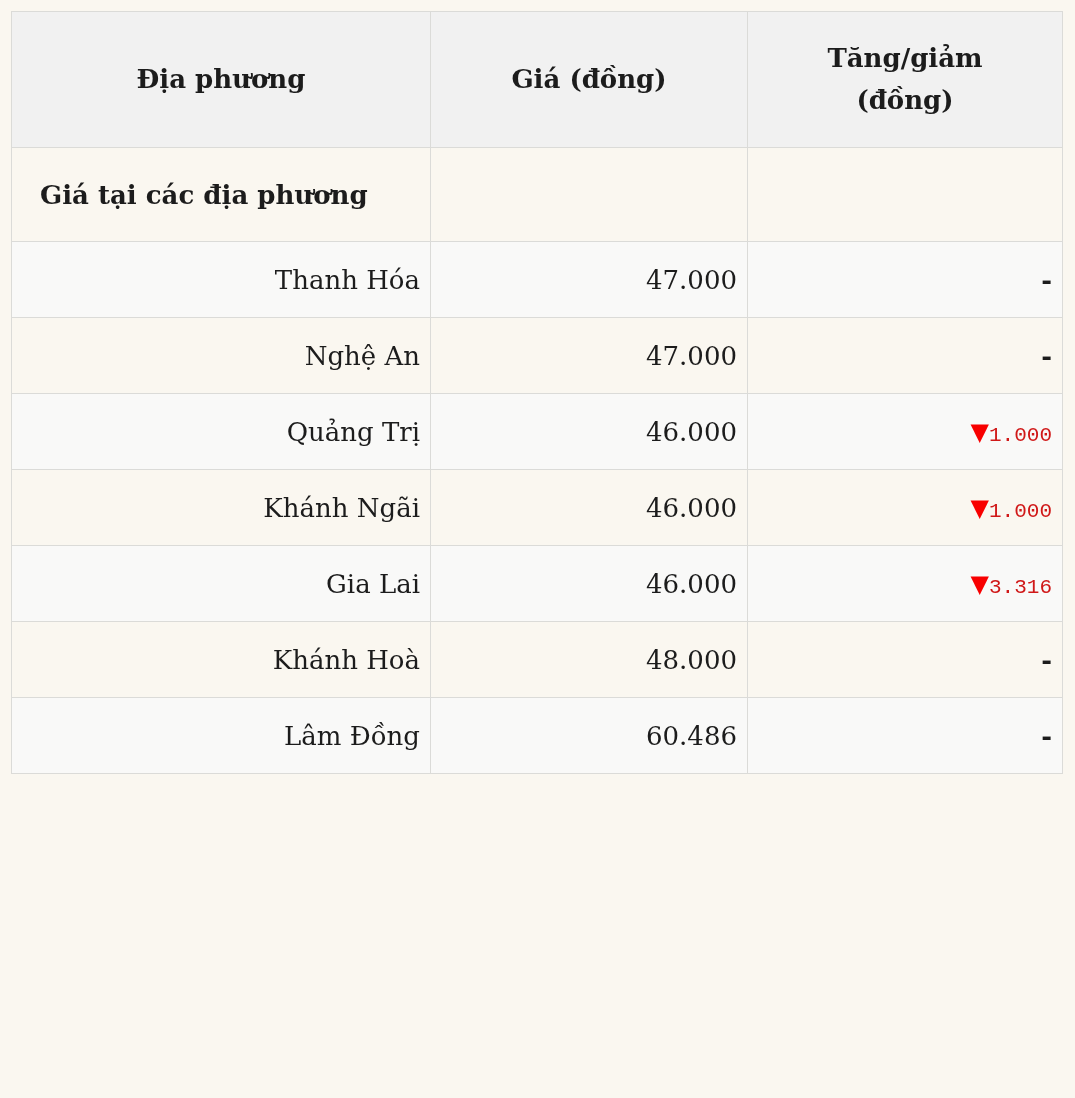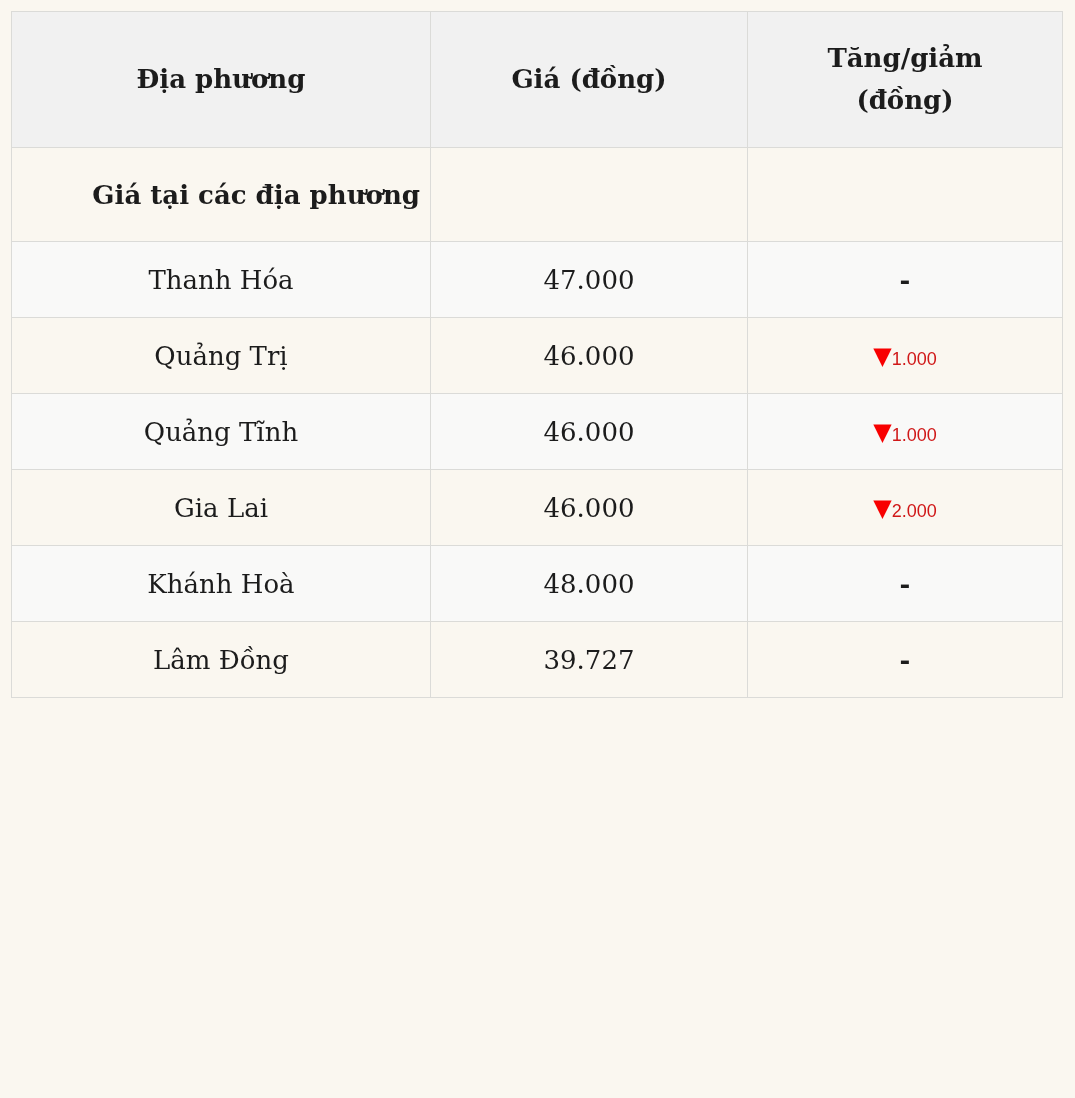--- a/index.html
+++ b/index.html
@@ -26,38 +26,38 @@
   thead th{
     background:var(--header-bg,#F1F1F1);
     height:136px;
     font-size:26px;font-weight:bold;
     text-align:center;vertical-align:middle;
     line-height:1.6;
     padding:4px 10px;
   }
   .hline{display:block;}
   tbody tr:nth-child(even){background:var(--stripe-bg,#F9F9F8);}
-  tbody td{font-size:26px;text-align:center;vertical-align:middle;padding:4px 10px;}
+  tbody td{font-size:26px;text-align:right;vertical-align:middle;padding:4px 10px;}
   tr.section-row td{height:94px;}
   td.section{
-    text-align:right;font-weight:bold;padding-left:28px;
+    text-align:left;font-weight:bold;padding-left:28px;
   }
   tr.data-row td{height:76px;}
   td.change.flat{font-weight:bold;}
   td.change.down{white-space:nowrap;}
   td.change.down .arrow{
     color:var(--down-arrow,#F80000);
     font-family:"DejaVu Sans","Liberation Sans",sans-serif;
     font-size:24px;
     vertical-align:1px;
   }
   td.change.down .val{
     color:var(--down-text,#D01818);
-    font-family:Liberation Sans, sans-serif;
-    font-size:18px;
+    font-family:Liberation Mono, monospace;
+    font-size:21px;
   }
 </style>
 </head>
 <body>
 
 <table class="price-table">
   <colgroup>
     <col class="c-loc">
       <col class="c-price">
       <col class="c-change">
@@ -84,38 +84,43 @@
       <td></td>
       <td></td>
     </tr>
 
     <tr class="data-row">
       <td class="loc">Thanh Hóa</td>
       <td class="price">47.000</td>
       <td class="change flat">-</td>
     </tr>
     <tr class="data-row">
+      <td class="loc">Nghệ An</td>
+      <td class="price">47.000</td>
+      <td class="change flat">-</td>
+    </tr>
+    <tr class="data-row">
       <td class="loc">Quảng Trị</td>
       <td class="price">46.000</td>
       <td class="change down"><span class="arrow">▼</span><span class="val">1.000</span></td>
     </tr>
     <tr class="data-row">
-      <td class="loc">Quảng Tĩnh</td>
+      <td class="loc">Khánh Ngãi</td>
       <td class="price">46.000</td>
       <td class="change down"><span class="arrow">▼</span><span class="val">1.000</span></td>
     </tr>
     <tr class="data-row">
       <td class="loc">Gia Lai</td>
       <td class="price">46.000</td>
-      <td class="change down"><span class="arrow">▼</span><span class="val">2.000</span></td>
+      <td class="change down"><span class="arrow">▼</span><span class="val">3.316</span></td>
     </tr>
     <tr class="data-row">
       <td class="loc">Khánh Hoà</td>
       <td class="price">48.000</td>
       <td class="change flat">-</td>
     </tr>
     <tr class="data-row">
       <td class="loc">Lâm Đồng</td>
-      <td class="price">39.727</td>
+      <td class="price">60.486</td>
       <td class="change flat">-</td>
     </tr>
   </tbody>
 </table>
 
 </body></html>

